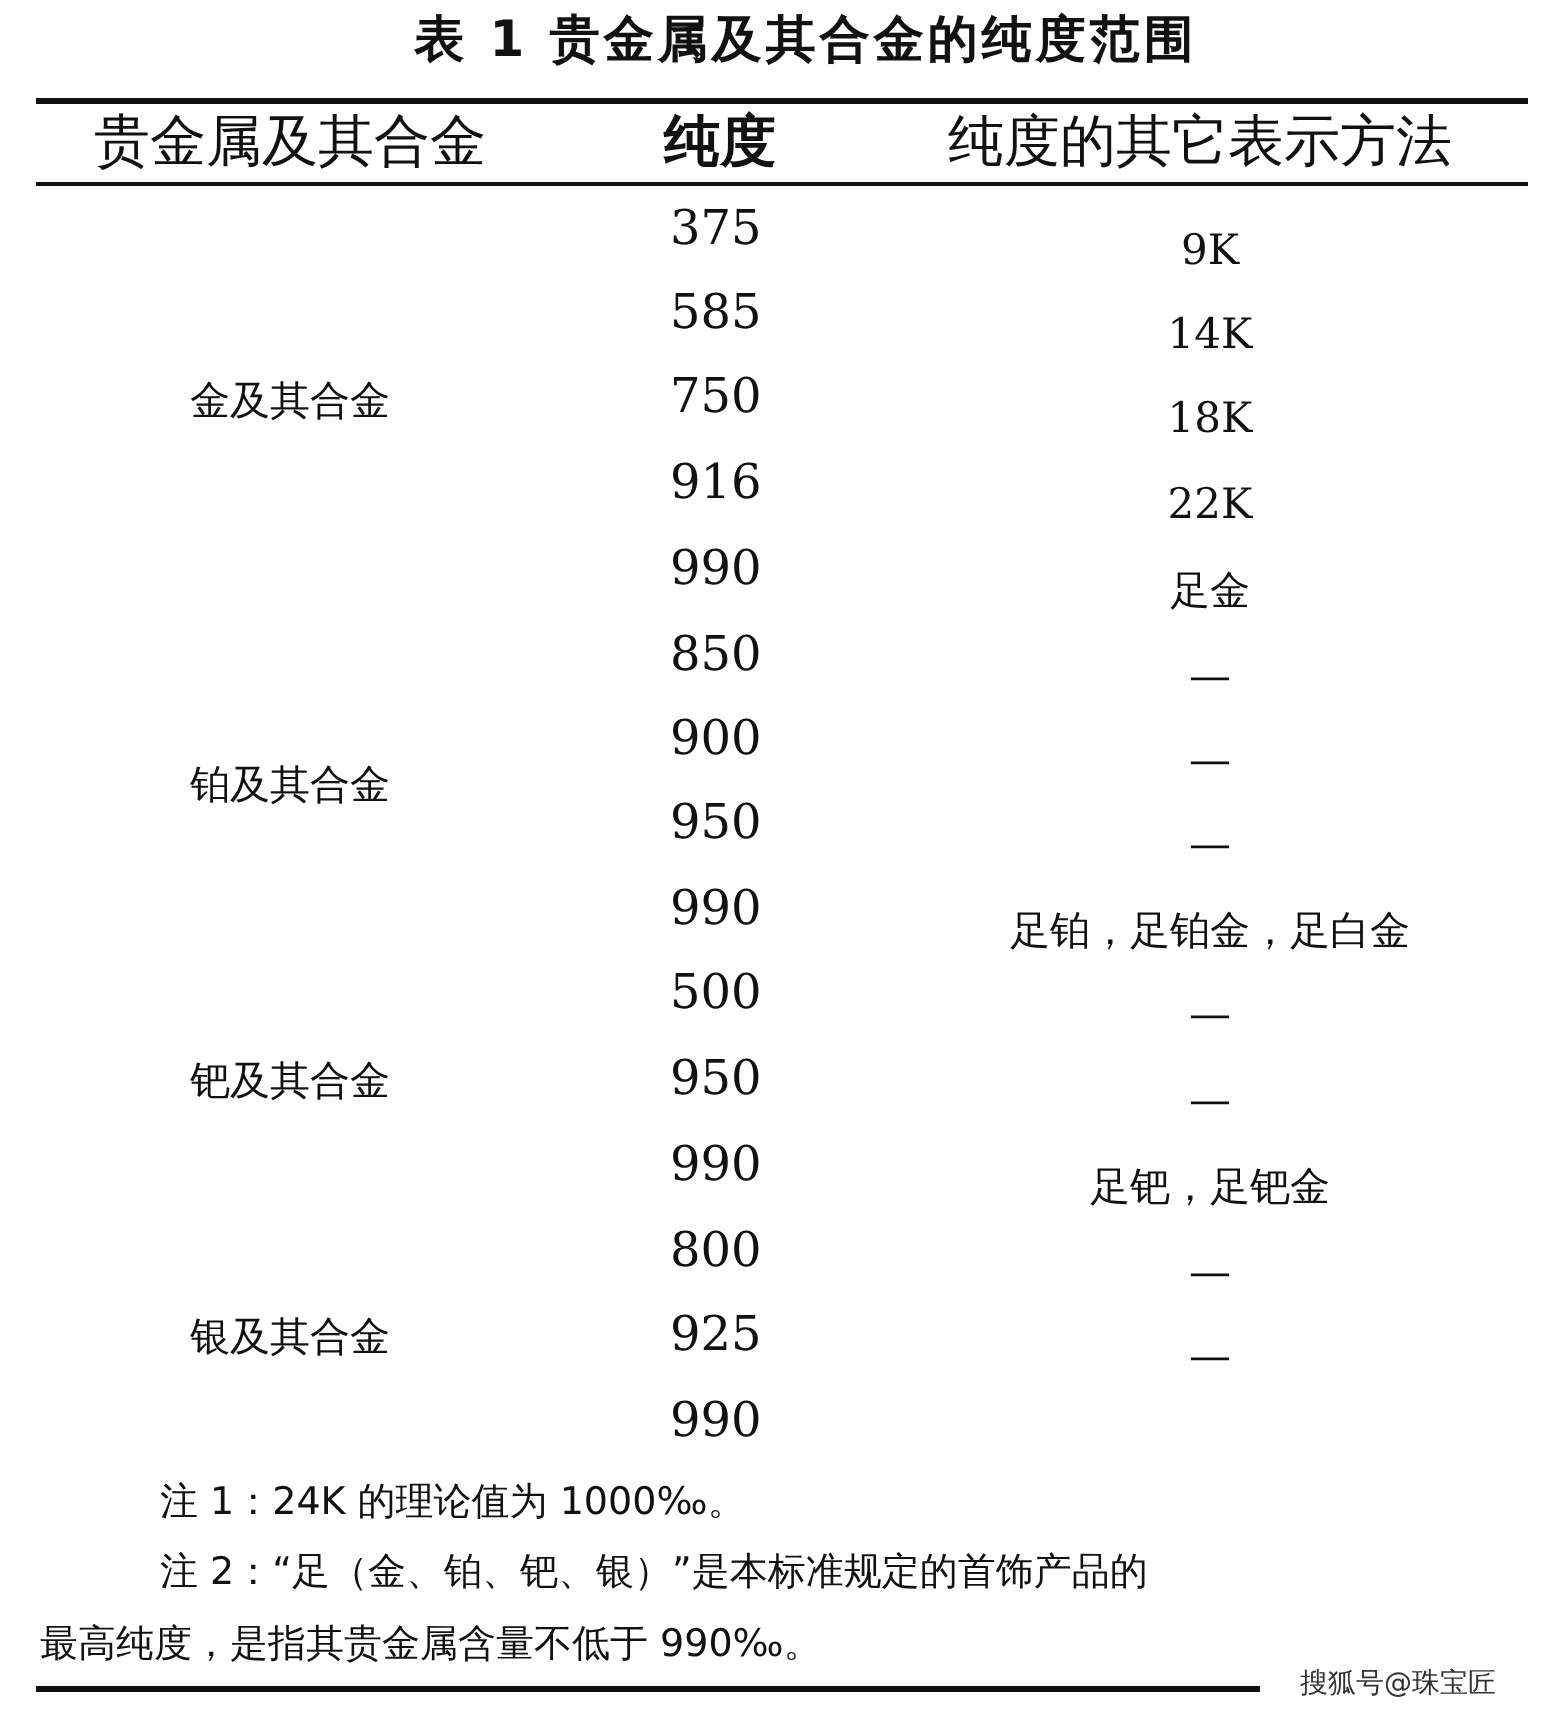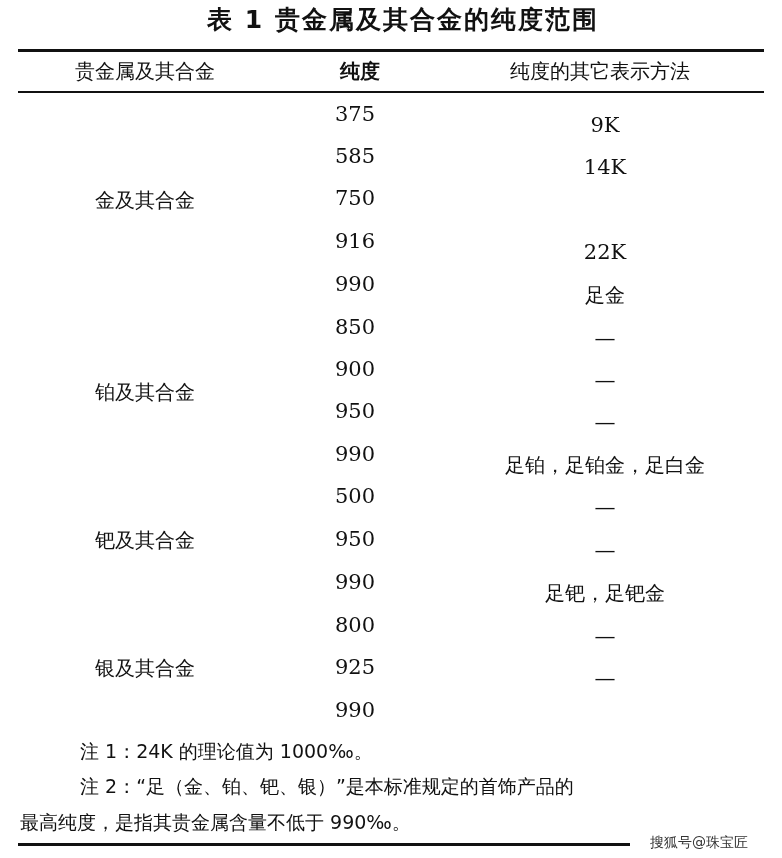--- a/index.html
+++ b/index.html
@@ -10,32 +10,32 @@
   }
   .title {
     position: absolute; top: 4px; left: 12px; width: 782px; text-align: center;
     font-family: "DejaVu Sans", sans-serif; font-weight: bold; font-size: 25px;
     letter-spacing: 2px; line-height: 32px;
   }
   .rule { position: absolute; left: 18px; width: 746px; background: #111; }
   .rule.top { top: 49px; height: 3px; }
   .rule.mid { top: 91px; height: 2px; }
   .rule.bot { top: 843px; height: 3px; width: 612px; }
-  .hdr { position: absolute; top: 56px; font-size: 20px; line-height: 30px;
+  .hdr { position: absolute; top: 56px; font-size: 28px; line-height: 30px;
     font-family: "DejaVu Sans", sans-serif; }
   .hdr.c1 { left: 40px; width: 210px; text-align: center; }
   .hdr.c2 { left: 320px; width: 80px; text-align: center; font-weight: bold; }
   .hdr.c3 { left: 470px; width: 260px; text-align: center; }
   .group-label {
     position: absolute; left: 40px; width: 210px; text-align: center;
     font-family: "DejaVu Sans", sans-serif; font-size: 20px; line-height: 30px;
   }
   .row { position: absolute; left: 0; width: 782px; height: 42px; }
   .purity {
-    position: absolute; left: 335px; width: 60px; top: 0; font-size: 21px; line-height: 42px;
+    position: absolute; left: 335px; width: 60px; top: 0; font-size: 24px; line-height: 42px;
   }
   .alt {
     position: absolute; left: 430px; width: 350px; top: 0; text-align: center;
     font-size: 21px; line-height: 42px; font-family: "DejaVu Serif", serif; margin-top: 11px;
   }
   .alt.cjk { font-family: "DejaVu Sans", sans-serif; font-size: 20px; }
   .note {
     position: absolute; font-size: 19px; line-height: 32px;
     font-family: "DejaVu Sans", sans-serif;
   }
@@ -62,20 +62,21 @@
 <div class="row" style="top:93px">
   <span class="purity">375</span>
   <span class="alt">9K</span>
 </div>
 <div class="row" style="top:135px">
   <span class="purity">585</span>
   <span class="alt">14K</span>
 </div>
 <div class="row" style="top:177px">
   <span class="purity">750</span>
+  <span class="alt">18K</span>
 </div>
 <div class="row" style="top:220px">
   <span class="purity">916</span>
   <span class="alt">22K</span>
 </div>
 <div class="row" style="top:263px">
   <span class="purity">990</span>
   <span class="alt cjk">足金</span>
 </div>
 

